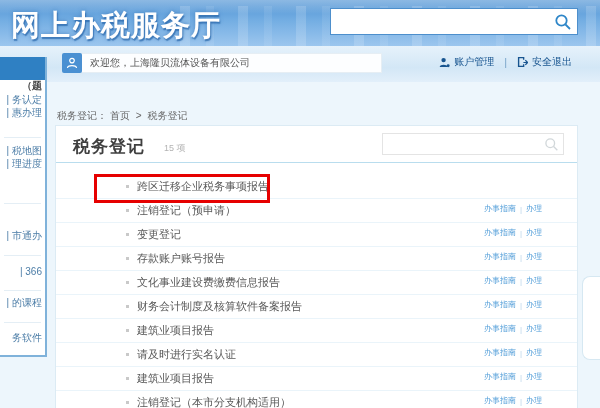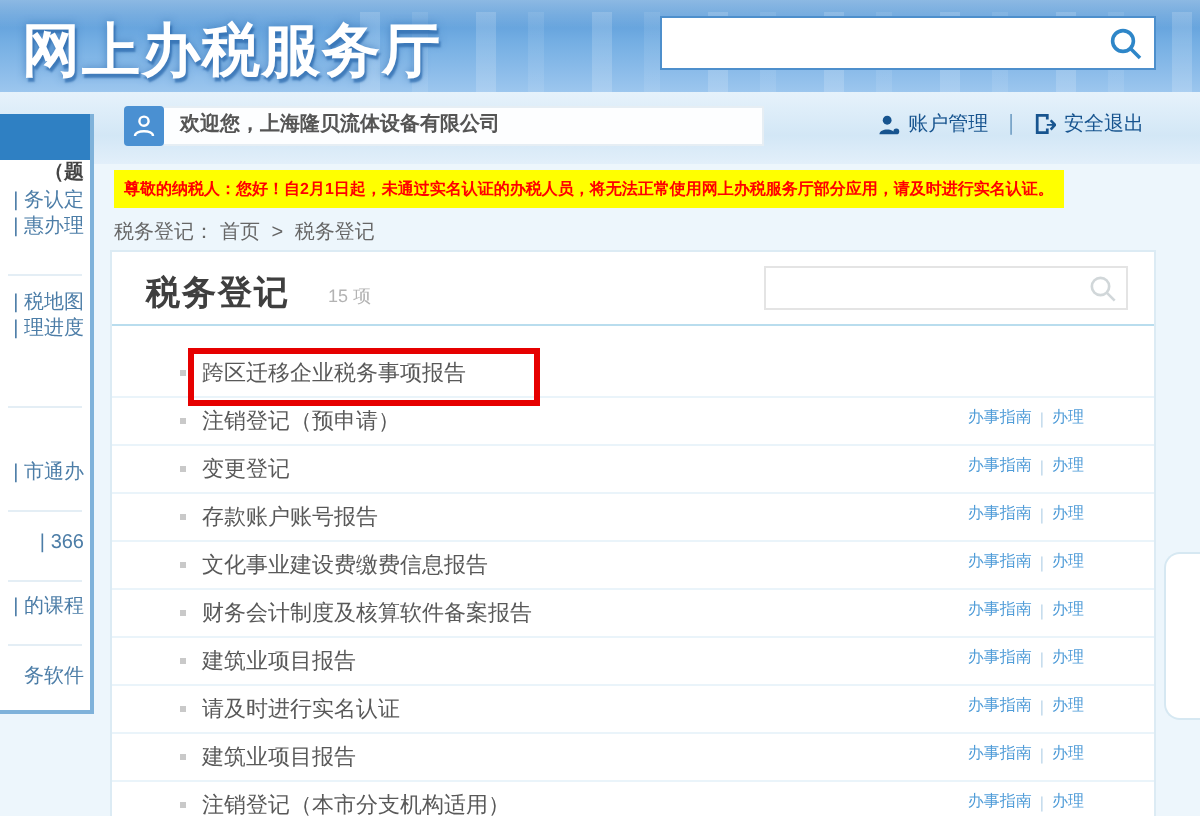--- a/index.html
+++ b/index.html
@@ -18,21 +18,21 @@
     letter-spacing:1px;text-shadow:1px 2px 1px rgba(47,108,175,.75),0 0 4px rgba(66,126,190,.9);z-index:2;}
   .header-search{position:absolute;right:22px;top:8px;width:248px;height:27px;background:#ffffff;
     border:1px solid #4d8fcc;box-sizing:border-box;z-index:2;}
   .header-search input{position:absolute;left:4px;top:2px;width:210px;height:19px;border:none;outline:none;
     font-size:12px;color:#333;background:transparent;}
   .header-search .mag{position:absolute;right:5px;top:4px;}
 
   
   .user-bar{position:absolute;left:0;top:46px;width:600px;height:36px;
     background:linear-gradient(180deg,#e6f2fb 0%,#d3e7f6 60%,#e2effa 100%);}
-  .user-left{position:absolute;left:62px;top:7px;display:flex;align-items:stretch;height:20px;font-weight:bold;}
+  .user-left{position:absolute;left:62px;top:7px;display:flex;align-items:stretch;height:20px;}
   .user-icon-box{width:20px;height:20px;background:#4a90d2;border-radius:2px;display:flex;align-items:center;justify-content:center;}
   .welcome-box{width:300px;height:20px;background:#fdfeff;border:1px solid #e6eef4;border-left:none;box-sizing:border-box;
     line-height:18px;font-size:10px;color:#555;padding:0 8px;white-space:nowrap;overflow:hidden;}
   .user-right{position:absolute;right:28px;top:9px;display:flex;align-items:center;font-size:10px;color:#17548f;}
   .user-right .sep{color:#7aa5c9;margin:0 10px;font-size:11px;}
   .user-right .lbl{margin-left:4px;}
 
   
   .notice{position:absolute;left:57px;top:85px;background:#ffff00;color:#ff0000;font-weight:bold;
     font-size:8px;padding:4px 5px;white-space:nowrap;z-index:1;}
@@ -45,21 +45,21 @@
   .panel-header{position:relative;height:36px;border-bottom:1px solid #b9ddee;}
   .panel-title{position:absolute;left:17px;top:9px;font-size:17px;color:#3f3f3f;font-weight:600;letter-spacing:1px;}
   .panel-count{position:absolute;left:108px;top:16px;font-size:9px;color:#b3b3b3;}
   .panel-search{position:absolute;right:13px;top:7px;width:182px;height:22px;border:1px solid #e4e4e4;
     background:#fff;box-sizing:border-box;}
   .panel-search input{position:absolute;left:4px;top:2px;width:150px;height:15px;border:none;outline:none;
     font-size:11px;background:transparent;}
   .panel-search .mag{position:absolute;right:4px;top:3px;opacity:.45;}
 
   .list{position:absolute;left:0;top:49px;width:100%;}
-  .row{position:relative;height:23px;border-bottom:1px solid #eaf4fa;display:flex;align-items:center;}
+  .row{position:relative;height:23px;border-bottom:1px solid #eaf4fa;display:flex;align-items:center;padding-left:36px;}
   .bullet{width:3px;height:3px;background:#c9c9c9;margin-left:34px;flex:0 0 auto;}
   .row-title{font-size:11px;color:#595959;margin-left:8px;white-space:nowrap;}
   .row-links{position:absolute;right:35px;top:16px;height:23px;display:flex;align-items:flex-end;font-size:8px;}
   .row-links a{color:#4f9cd8;text-decoration:none;cursor:pointer;}
   .row-links .lsep{color:#bcd6ea;margin:0 4px;}
   .red-box{position:absolute;left:38px;top:48px;width:176px;height:29px;border:3px solid #e60000;
     box-sizing:border-box;pointer-events:none;z-index:3;}
 
   
   .sidebar{position:absolute;left:0;top:57px;width:47px;height:300px;background:#ffffff;
@@ -117,21 +117,20 @@
       <span>
         <svg width="11" height="12" viewBox="0 0 12 13">
           <path d="M1 1 h7 v3 h-1.5 v-1.5 h-4 v8 h4 V9 H8 v3 H1 Z" fill="#17548f"></path>
           <path d="M7 6.5 h3 l-1.4 -1.6 l1 -0.9 l2.9 3 l-2.9 3 l-1 -0.9 l1.4 -1.6 h-3 Z" fill="#17548f"></path>
         </svg>
       </span>
       <span class="lbl">安全退出</span>
     </div>
   </div>
 
-  <div class="notice">尊敬的纳税人：您好！自2月1日起，未通过实名认证的办税人员，将无法正常使用网上办税服务厅部分应用，请及时进行实名认证。</div>
 
   <div class="breadcrumb">
     <span>税务登记：</span><span>首页</span>
     <span>&gt;</span>
     <span>税务登记</span>
   </div>
 
   <div class="panel">
     <div class="panel-header">
       <span class="panel-title">税务登记</span>

